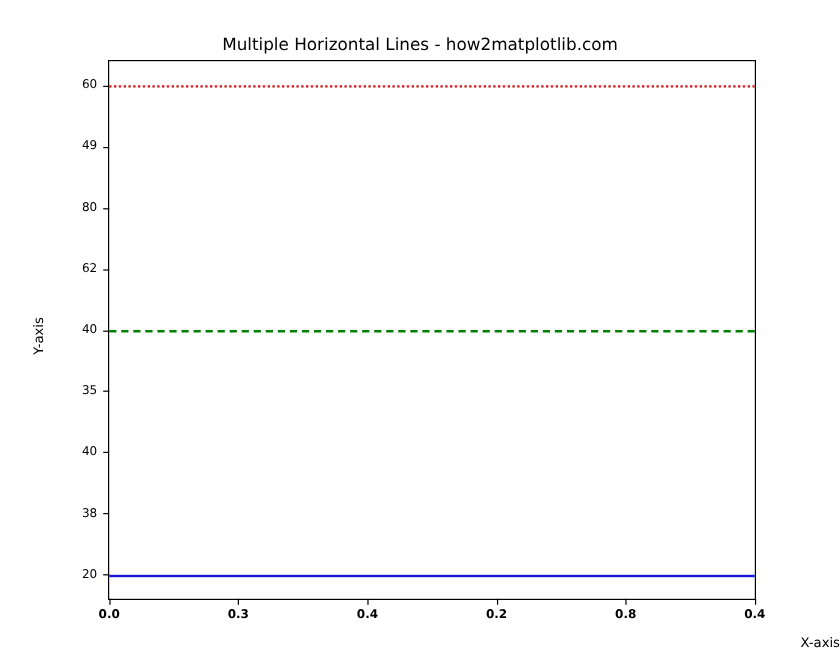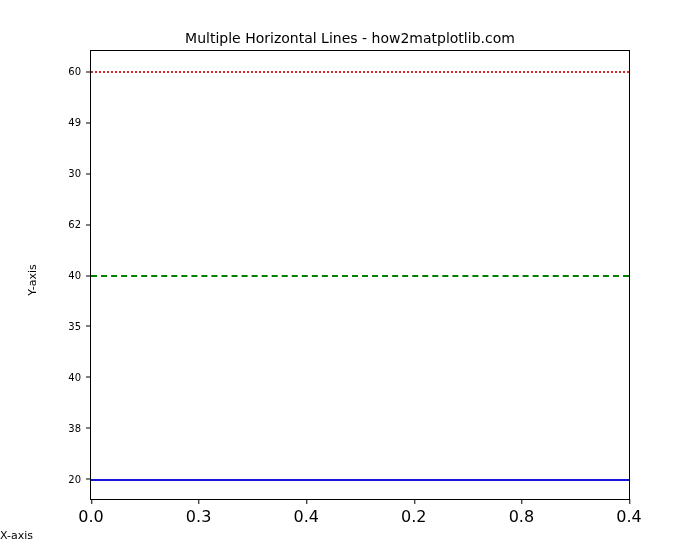--- a/index.html
+++ b/index.html
@@ -31,21 +31,21 @@
     top: 280px;
     transform: translate(-50%, -50%) rotate(-90deg);
     font-size: 11px;
     white-space: nowrap;
   }
   .xlabel {
     position: absolute;
     bottom: 18px;
     left: 0;
     width: 700px;
-    text-align: left;
+    text-align: right;
     font-size: 11px;
   }
   .axes {
     position: absolute;
     left: 90px;
     top: 50px;
     width: 540px;
     height: 450px;
     border: 1px solid #000;
     box-sizing: border-box;
@@ -64,21 +64,22 @@
     right: 0;
     top: 50%;
     width: 5px;
     border-top: 1px solid #000;
   }
   .xtick {
     position: absolute;
     top: 100%;
     transform: translateX(-50%);
     padding-top: 8px;
-    font-size: 16px;
+    font-size: 10px;
+    font-weight: bold;
   }
   .xtick::before {
     content: "";
     position: absolute;
     top: 0;
     left: 50%;
     height: 5px;
     border-left: 1px solid #000;
   }
   .hline {
@@ -124,21 +125,21 @@
   <div class="xlabel">X-axis</div>
 
   <div class="axes">
 
     <span class="ytick" style="top:95.45%">20</span>
     <span class="ytick" style="top:84.09%">38</span>
     <span class="ytick" style="top:72.73%">40</span>
     <span class="ytick" style="top:61.36%">35</span>
     <span class="ytick" style="top:50.00%">40</span>
     <span class="ytick" style="top:38.64%">62</span>
-    <span class="ytick" style="top:27.27%">30</span>
+    <span class="ytick" style="top:27.27%">80</span>
     <span class="ytick" style="top:15.91%">49</span>
     <span class="ytick" style="top:4.55%">60</span>
 
     <span class="xtick" style="left:0%">0.0</span>
     <span class="xtick" style="left:20%">0.3</span>
     <span class="xtick" style="left:40%">0.4</span>
     <span class="xtick" style="left:60%">0.2</span>
     <span class="xtick" style="left:80%">0.8</span>
     <span class="xtick" style="left:100%">0.4</span>
 

